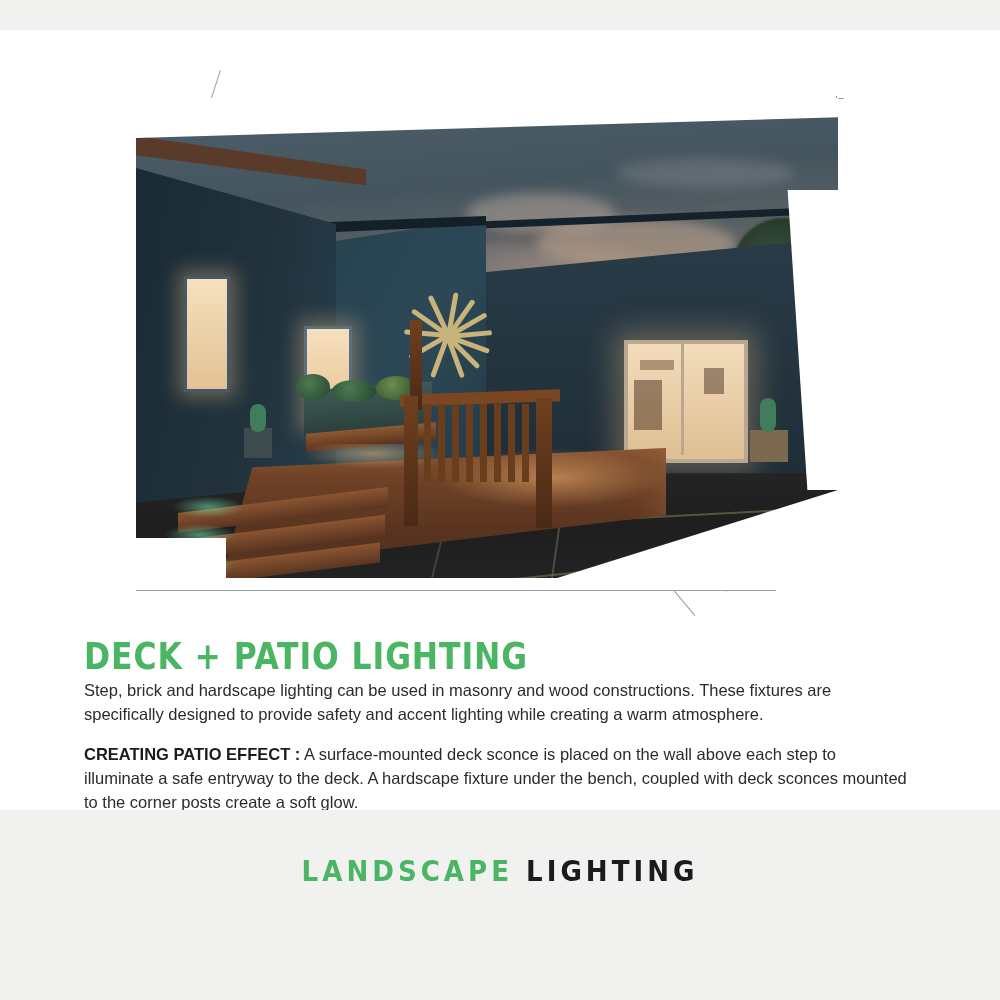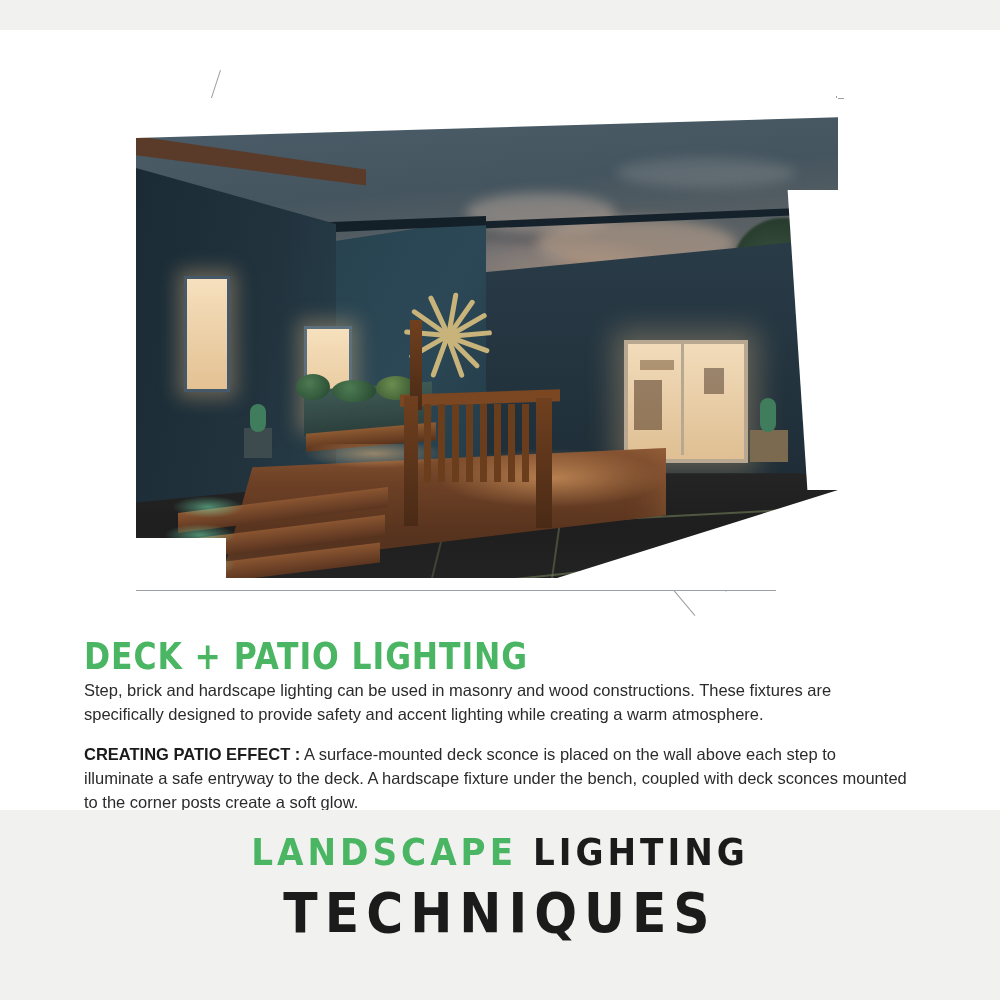--- a/index.html
+++ b/index.html
@@ -370,23 +370,23 @@
   .footer {
     position: absolute;
     left: 0;
     top: 810px;
     width: 1000px;
     height: 190px;
     background: #f1f1f0;
     text-align: center;
   }
   .footer-line1 {
-    margin-top: 20px;
+    margin-top: 44px;
     font-family: "DejaVu Sans Condensed", "Liberation Sans Narrow", "Liberation Sans", sans-serif;
-    font-size: 38px;
+    font-size: 29px;
     font-weight: bold;
     letter-spacing: 4px;
   }
   .fl-green { color: #4ab563; }
   .fl-dark { color: #1b1b1b; }
   .footer-line2 {
     margin-top: 6px;
     font-family: "DejaVu Sans Condensed", "Liberation Sans Narrow", "Liberation Sans", sans-serif;
     font-size: 56px;
     font-weight: bold;
@@ -507,16 +507,15 @@
     <div class="body-text para2">
       <span class="lead">CREATING PATIO EFFECT :</span><span> A surface-mounted deck sconce is placed on the wall above each step to illuminate a safe entryway to the deck. A hardscape fixture under the bench, coupled with deck sconces mounted to the corner posts create a soft glow.</span>
     </div>
   </div>
 
   <div class="footer">
     <div class="footer-line1">
       <span class="fl-green">LANDSCAPE</span>
       <span class="fl-dark">LIGHTING</span>
     </div>
-    <div class="footer-line2">TECHNIQUES</div>
   </div>
 
 </div>
 
 </body></html>

